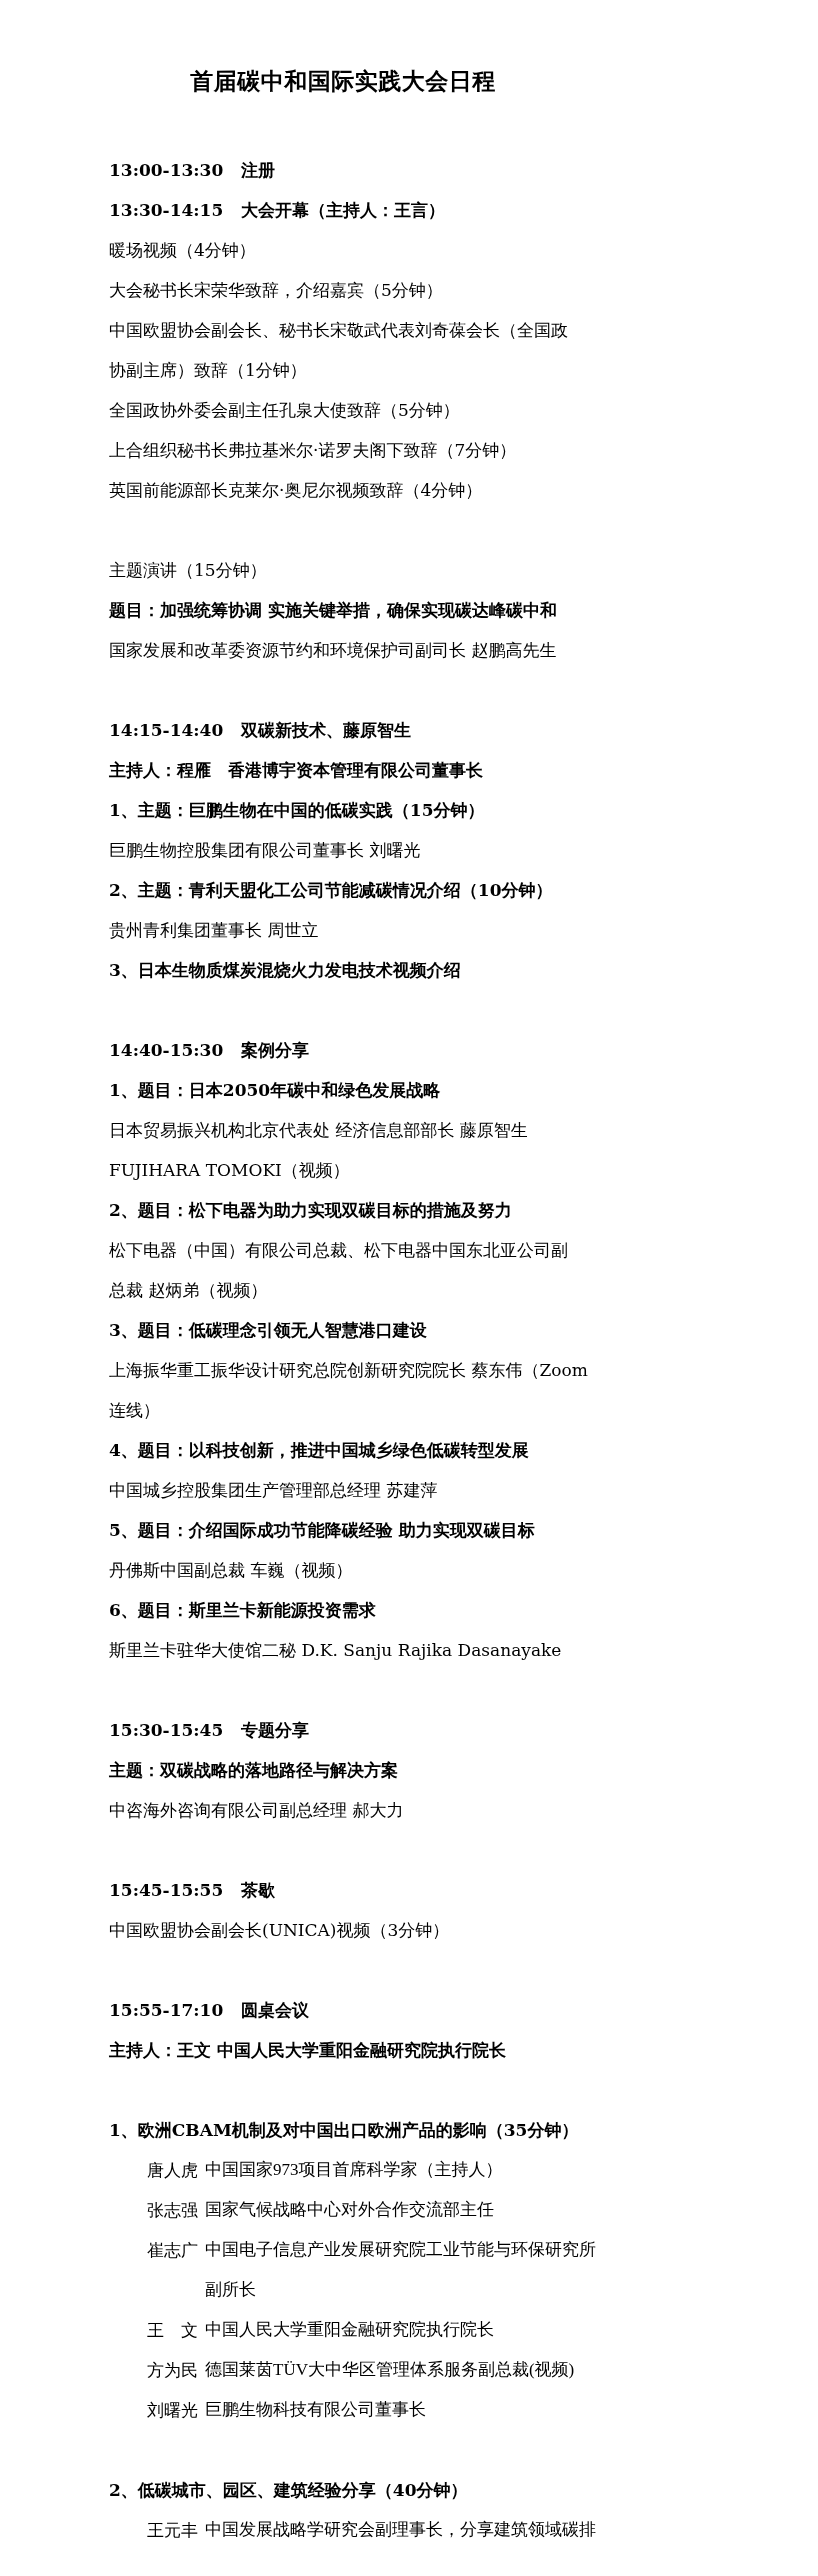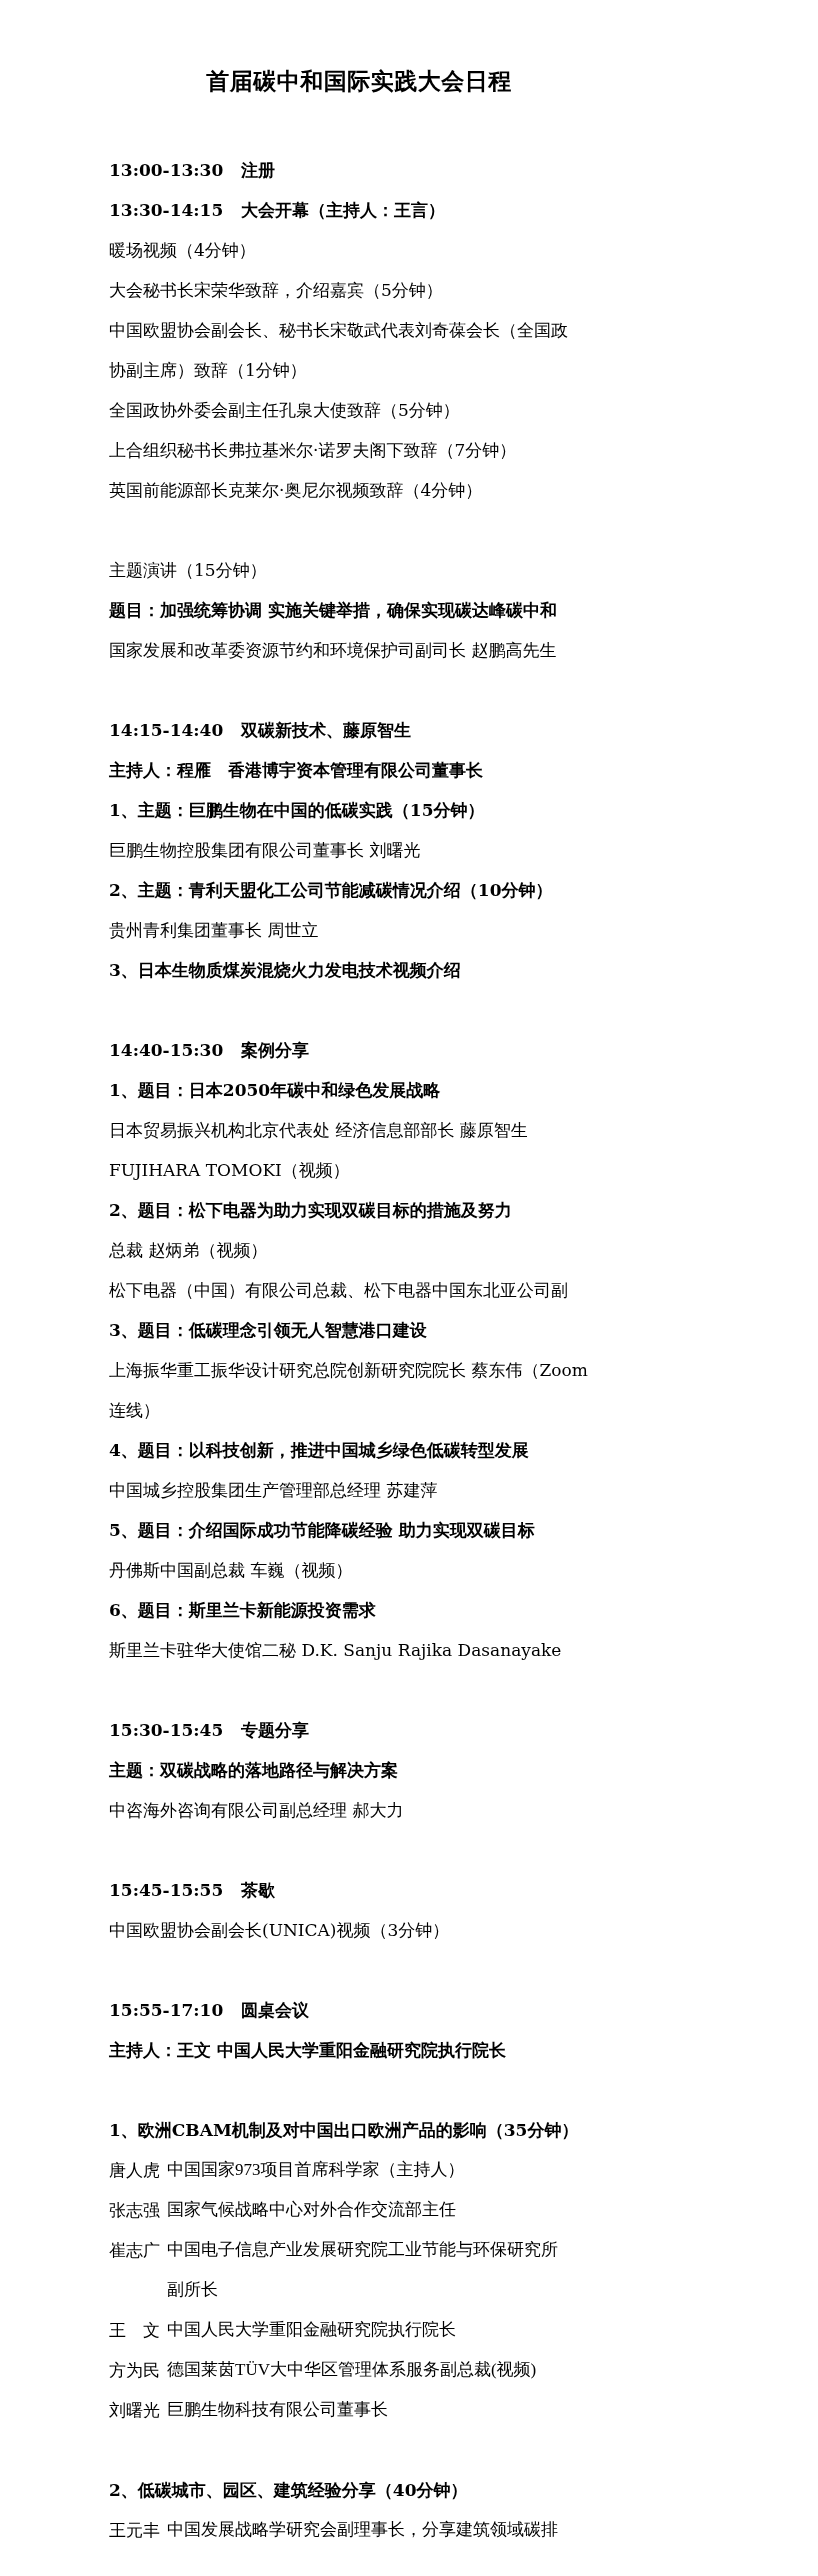--- a/index.html
+++ b/index.html
@@ -1,27 +1,27 @@
 <!DOCTYPE html>
 <html style="font-size:8.2px"><head>
 <meta charset="utf-8">
 <style>
   html, body { margin: 0; padding: 0; background: #ffffff; }
   body { width: 818px; min-height: 3927px; position: relative; color: #000000;
          font-family: "DejaVu Serif", "Liberation Serif", serif; }
   .page { position: absolute; left: 0; top: 0; width: 818px; }
   .title { position: absolute; top: 66px; left: 0; width: 686px; text-align: center;
            font-family: "DejaVu Sans", "Liberation Sans", sans-serif; font-weight: bold;
-           font-size: 23px; letter-spacing: 0.5px; line-height: 31px; padding-left: 16px; }
+           font-size: 23px; letter-spacing: 0.5px; line-height: 31px; }
   .body { position: absolute; top: 150px; left: 109px; width: 611px; }
   .line { font-size: 17px; line-height: 40px; height: 40px; white-space: nowrap; overflow: visible; }
   .b { font-weight: bold; }
   .gap1 { height: 40px; }
   .row { display: flex; font-size: 17px; line-height: 40px; }
-  .row .name { width: 58px; flex: none; white-space: nowrap; }
+  .row .name { width: 58px; flex: none; white-space: nowrap; margin-left: 38px; }
   .row .role { width: 541px; white-space: normal; padding-left: 0; }
   .row .role span { display: block; font-family: Liberation Serif, serif; }
 </style>
 </head>
 <body>
 
 <div class="page">
   <div class="title">首届碳中和国际实践大会日程</div>
 
   <div class="body">
@@ -57,22 +57,22 @@
     <div class="line b">3、日本生物质煤炭混烧火力发电技术视频介绍</div>
     <div class="gap1"></div>
 
     <div class="line b">
       <span>14:40-15:30</span>&nbsp;&nbsp;&nbsp;<span>案例分享</span>
     </div>
     <div class="line b">1、题目：日本2050年碳中和绿色发展战略</div>
     <div class="line">日本贸易振兴机构北京代表处 经济信息部部长 藤原智生</div>
     <div class="line">FUJIHARA TOMOKI（视频）</div>
     <div class="line b">2、题目：松下电器为助力实现双碳目标的措施及努力</div>
+    <div class="line">松下电器（中国）有限公司总裁、松下电器中国东北亚公司副</div>
     <div class="line">总裁 赵炳弟（视频）</div>
-    <div class="line">松下电器（中国）有限公司总裁、松下电器中国东北亚公司副</div>
     <div class="line b">3、题目：低碳理念引领无人智慧港口建设</div>
     <div class="line">上海振华重工振华设计研究总院创新研究院院长 蔡东伟（Zoom</div>
     <div class="line">连线）</div>
     <div class="line b">4、题目：以科技创新，推进中国城乡绿色低碳转型发展</div>
     <div class="line">中国城乡控股集团生产管理部总经理 苏建萍</div>
     <div class="line b">5、题目：介绍国际成功节能降碳经验 助力实现双碳目标</div>
     <div class="line">丹佛斯中国副总裁 车巍（视频）</div>
     <div class="line b">6、题目：斯里兰卡新能源投资需求</div>
     <div class="line">斯里兰卡驻华大使馆二秘 D.K. Sanju Rajika Dasanayake</div>
     <div class="gap1"></div>

